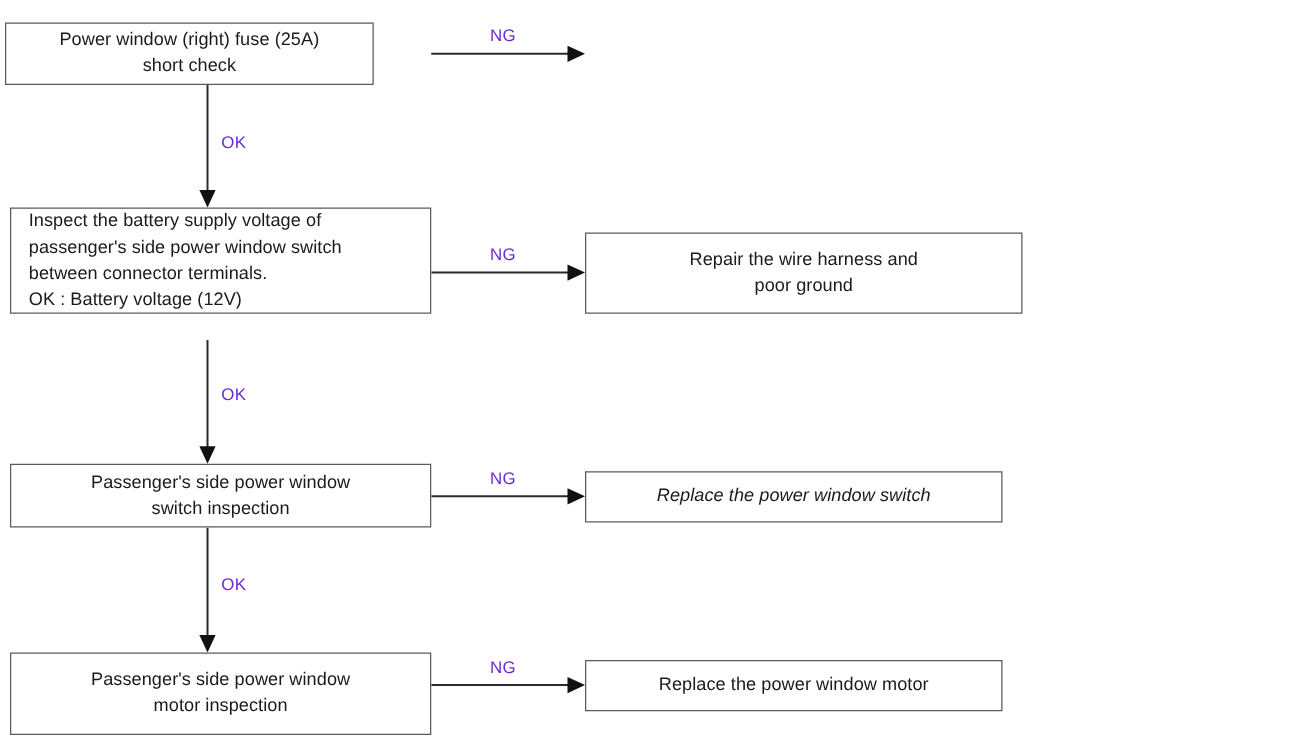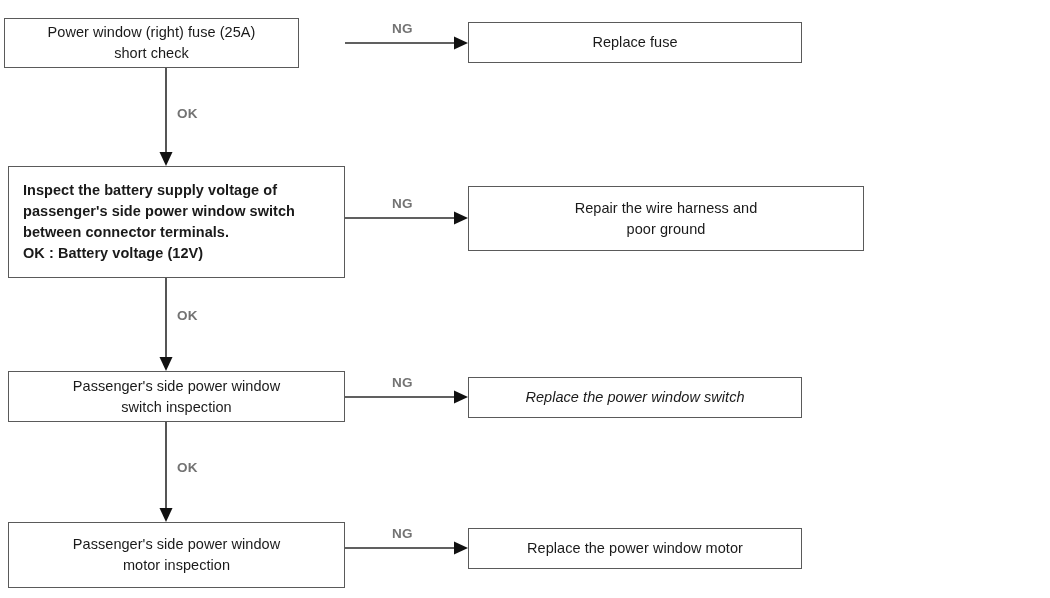--- a/index.html
+++ b/index.html
@@ -45,22 +45,22 @@
   }
   .node-box.center-align .node-text {
     padding: 0 8px;
   }
   .node-box.left-align .node-text {
     padding: 0 14px;
   }
   .edge-label {
     position: absolute;
     font-size: 13.5px;
-    font-weight: bold;
-    color: #737373;
+    font-weight: normal;
+    color: #6d28d9;
     letter-spacing: 0.3px;
     line-height: 1;
   }
   .conn-svg {
     position: absolute;
     left: 0;
     top: 0;
     width: 1050px;
     height: 598px;
     pointer-events: none;
@@ -105,36 +105,33 @@
     <polygon class="arrow-head" points="468,548 454,541.5 454,554.5"></polygon>
   </svg>
 
   <div class="node-box center-align" style="left:4px; top:18px; width:295px; height:50px;">
     <div class="node-text">Power window (right) fuse (25A)
 short check</div>
   </div>
 
   <div class="edge-label" style="left:392px; top:22px;">NG</div>
 
-  <div class="node-box center-align" style="left:468px; top:22px; width:334px; height:41px;">
-    <div class="node-text">Replace fuse</div>
-  </div>
 
   <div class="edge-label" style="left:177px; top:107px;">OK</div>
 
-  <div class="node-box left-align" style="left:8px; top:166px; width:337px; height:112px;font-weight:bold;">
+  <div class="node-box left-align" style="left:8px; top:166px; width:337px; height:85px;">
     <div class="node-text">Inspect the battery supply voltage of
 passenger's side power window switch
 between connector terminals.
 OK : Battery voltage (12V)</div>
   </div>
 
   <div class="edge-label" style="left:392px; top:197px;">NG</div>
 
-  <div class="node-box center-align" style="left:468px; top:186px; width:396px; height:65px;">
+  <div class="node-box center-align" style="left:468px; top:186px; width:350px; height:65px;">
     <div class="node-text">Repair the wire harness and
 poor ground</div>
   </div>
 
   <div class="edge-label" style="left:177px; top:309px;">OK</div>
 
   <div class="node-box center-align" style="left:8px; top:371px; width:337px; height:51px;">
     <div class="node-text">Passenger's side power window
 switch inspection</div>
   </div>

